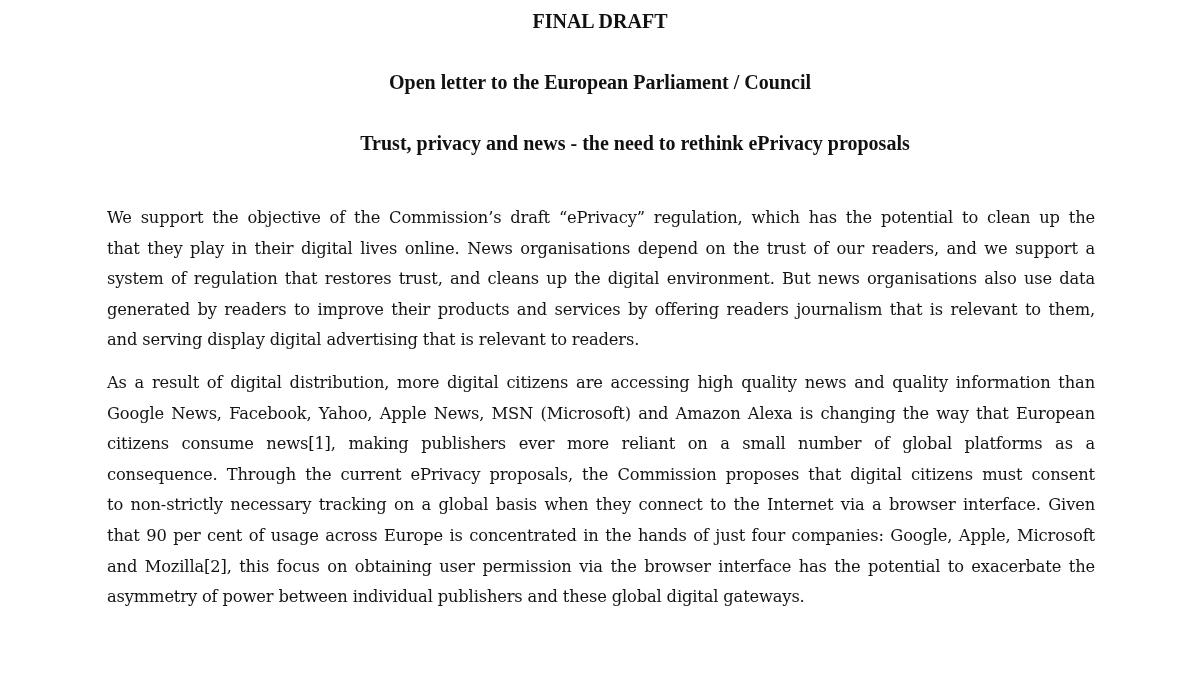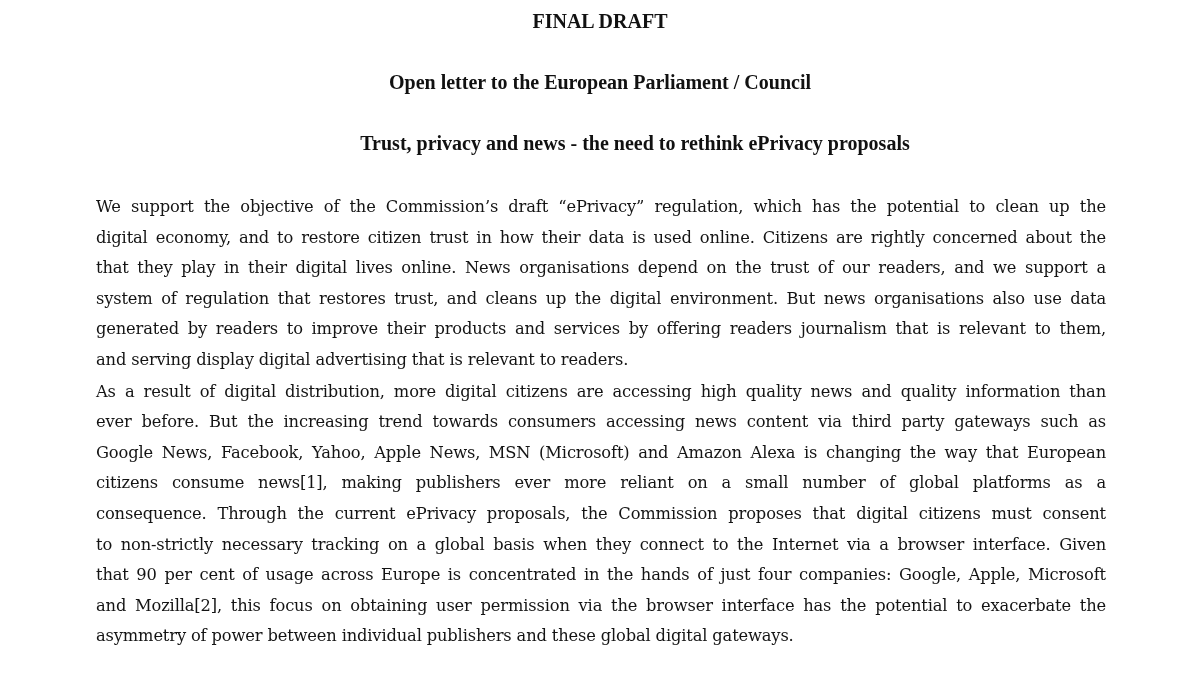--- a/index.html
+++ b/index.html
@@ -44,21 +44,21 @@
       width: 1012px;
       font-family: "DejaVu Serif", "Liberation Serif", serif;
       font-size: 16.3px;
       line-height: 30.6px;
       color: #141414;
       text-align: justify;
       letter-spacing: -0.15px;
       word-spacing: 0px;
     }
     .body p {
-      margin: 1px;
+      margin: 12px;
       padding: 0;
     }
     .line {
       display: block;
       text-align: justify;
       text-align-last: justify;
       white-space: nowrap;
       overflow: visible;
       height: 30.6px;
     }
@@ -70,29 +70,27 @@
 <body>
 
 <div class="page">
   <h1 id="h-final" class="heading">FINAL DRAFT</h1>
   <h2 id="h-open" class="heading">Open letter to the European Parliament / Council</h2>
   <h3 id="h-trust" class="heading">Trust, privacy and news - the need to rethink ePrivacy proposals</h3>
 
   <div class="body">
     <p>
       <span class="line">We support the objective of the Commission’s draft “ePrivacy” regulation, which has the potential to clean up the</span>
-      <span class="line">digital economy, and to restore citizen trust in how their data is used online. Citizens are rightly concerned about the</span>
       <span class="line">that they play in their digital lives online. News organisations depend on the trust of our readers, and we support a</span>
       <span class="line">system of regulation that restores trust, and cleans up the digital environment. But news organisations also use data</span>
       <span class="line">generated by readers to improve their products and services by offering readers journalism that is relevant to them,</span>
       <span class="line last">and serving display digital advertising that is relevant to readers.</span>
     </p>
     <p>
       <span class="line">As a result of digital distribution, more digital citizens are accessing high quality news and quality information than</span>
-      <span class="line">ever before. But the increasing trend towards consumers accessing news content via third party gateways such as</span>
       <span class="line">Google News, Facebook, Yahoo, Apple News, MSN (Microsoft) and Amazon Alexa is changing the way that European</span>
       <span class="line">citizens consume news[1], making publishers ever more reliant on a small number of global platforms as a</span>
       <span class="line">consequence.  Through the current ePrivacy proposals, the Commission proposes that digital citizens must consent</span>
       <span class="line">to non-strictly necessary tracking on a global basis when they connect to the Internet via a browser interface.  Given</span>
       <span class="line">that 90 per cent of usage across Europe is concentrated in the hands of just four companies: Google, Apple, Microsoft</span>
       <span class="line">and Mozilla[2], this focus on obtaining user permission via the browser interface has the potential to exacerbate the</span>
       <span class="line last">asymmetry of power between individual publishers and these global digital gateways.</span>
     </p>
   </div>
 </div>

